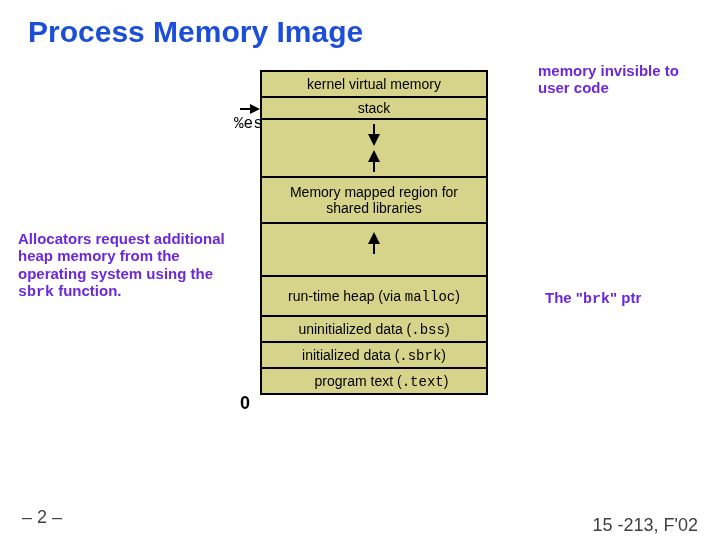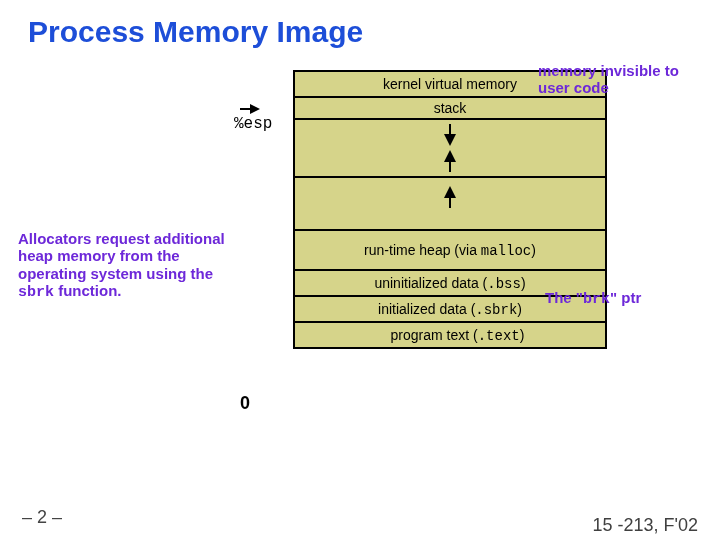--- a/index.html
+++ b/index.html
@@ -16,22 +16,21 @@
     left: 28px;
     top: 15px;
     font-size: 30px;
     font-weight: bold;
     color: #1d4ed8;
   }
   .diagram {
     position: absolute;
     left: 260px;
     top: 72px;
-    width: 314px;
-    margin-left: 33px;
+    width: 228px;
   }
   .block {
     border: 2px solid #000;
     background: #d6d48a;
     text-align: center;
     font-size: 14px;
     display: flex;
     align-items: center;
     justify-content: center;
     padding: 3px 6px;
@@ -182,20 +181,23 @@
   <div class="block kernel">
     <span>kernel virtual memory</span>
   </div>
   <div class="block stack">
     <span>stack</span>
   </div>
   <div class="block gap1">
     <span class="arrow-down"></span>
     <span class="arrow-up"></span>
   </div>
+  <div class="block mmap">
+    <span>Memory mapped region for shared libraries</span>
+  </div>
   <div class="block gap2">
     <span class="arrow-up"></span>
   </div>
   <div class="block heap">
     <span>
       <span>run-time heap (via </span><span class="mono">malloc</span><span>)</span>
     </span>
   </div>
   <div class="block bss">
     <span>

